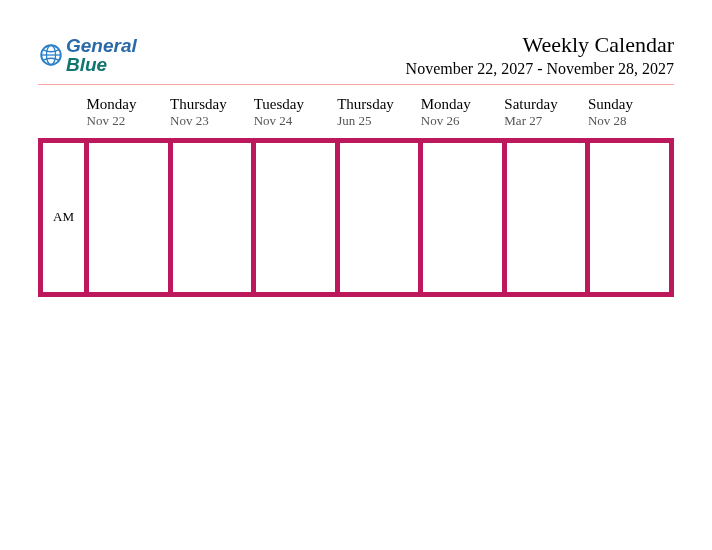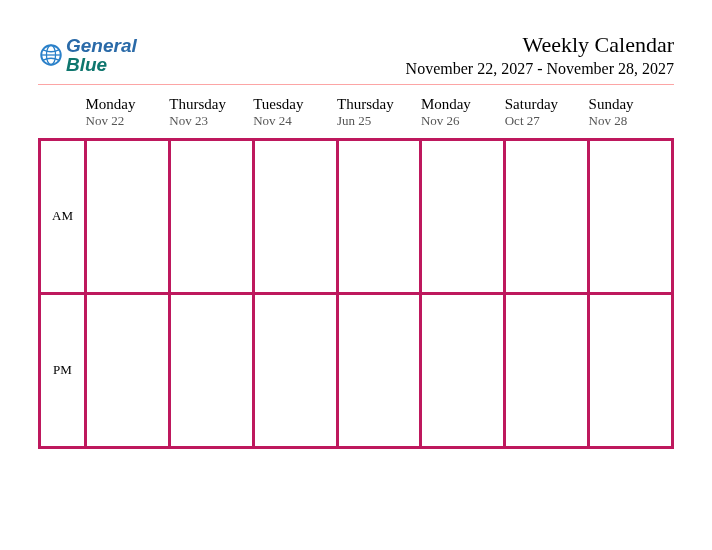--- a/index.html
+++ b/index.html
@@ -64,21 +64,21 @@
     font-size: 15px;
     color: #000;
     line-height: 1.2;
   }
   .day-date {
     font-size: 13px;
     color: #555;
     line-height: 1.3;
   }
   .calendar td {
-    border: 3px solid #be185d;
+    border: 5px solid #be185d;
     height: 154px;
     padding: 0;
     margin-left: 37px;
   }
   .calendar td.period-cell {
     text-align: center;
     vertical-align: middle;
     font-size: 13px;
   }
   .calendar th:first-child { border: none; }
@@ -135,43 +135,33 @@
       <th>
         <div class="day-name">Thursday</div>
         <div class="day-date">Jun 25</div>
       </th>
       <th>
         <div class="day-name">Monday</div>
         <div class="day-date">Nov 26</div>
       </th>
       <th>
         <div class="day-name">Saturday</div>
-        <div class="day-date">Oct 27</div>
+        <div class="day-date">Mar 27</div>
       </th>
       <th>
         <div class="day-name">Sunday</div>
         <div class="day-date">Nov 28</div>
       </th>
     </tr>
   </thead>
   <tbody>
     <tr>
       <td class="period-cell">AM</td>
       <td></td>
       <td></td>
       <td></td>
       <td></td>
       <td></td>
       <td></td>
       <td></td>
     </tr>
-    <tr>
-      <td class="period-cell">PM</td>
-      <td></td>
-      <td></td>
-      <td></td>
-      <td></td>
-      <td></td>
-      <td></td>
-      <td></td>
-    </tr>
   </tbody>
 </table>
 
 </body></html>

